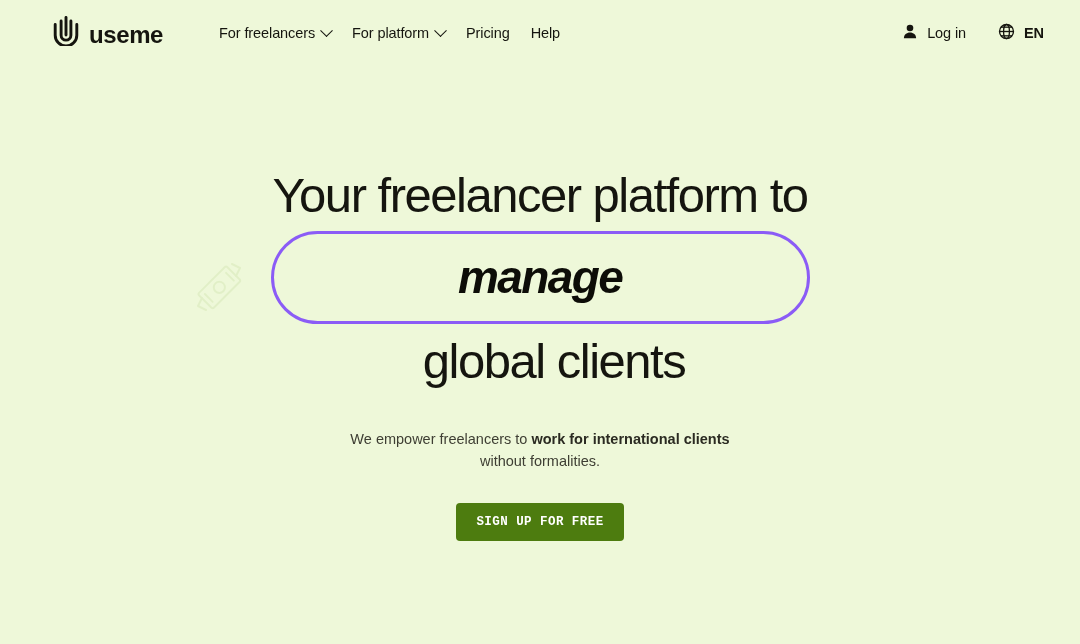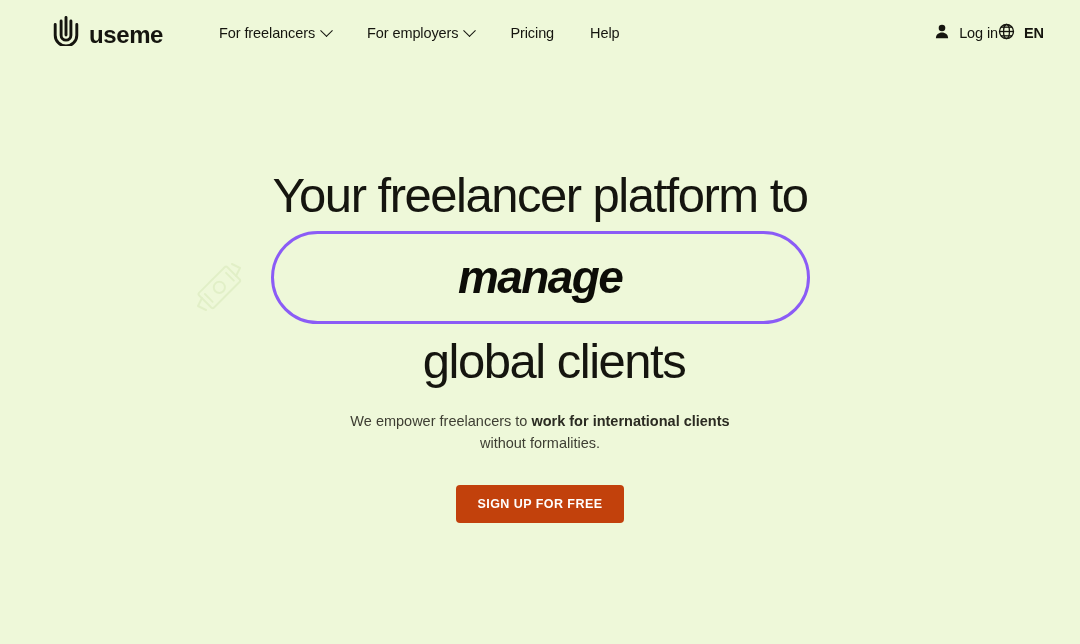--- a/index.html
+++ b/index.html
@@ -40,21 +40,21 @@
     letter-spacing: -0.4px;
     color: #15150f;
     line-height: 1;
     position: relative;
     top: 2px;
   }
 
   .nav {
     display: flex;
     align-items: center;
-    gap: 36px;
+    gap: 21px;
     margin-left: 56px;
   }
   .nav-item {
     display: flex;
     align-items: center;
     gap: 7px;
     font-size: 14.5px;
     font-weight: 400;
     color: #15150f;
     cursor: pointer;
@@ -67,20 +67,21 @@
     height: 9px;
     border-right: 1.6px solid #15150f;
     border-bottom: 1.6px solid #15150f;
     transform: rotate(45deg) translate(-2px,-2px);
   }
 
   .header-right {
     margin-left: auto;
     display: flex;
     align-items: center;
+    gap: 32px;
   }
   .header-action {
     display: flex;
     align-items: center;
     gap: 9px;
     font-size: 14.5px;
     color: #15150f;
     cursor: pointer;
     letter-spacing: -0.1px;
   }
@@ -137,41 +138,41 @@
     margin-top: 12px;
     font-size: 49px;
     font-weight: 400;
     letter-spacing: -1.5px;
     line-height: 1.06;
     color: #15150f;
     padding-left: 28px;
   }
 
   .hero-sub {
-    margin-top: 22px;
+    margin-top: 40px;
     font-size: 14.5px;
     line-height: 1.55;
     color: #3e3e33;
     font-weight: 400;
   }
   .hero-sub b { font-weight: 700; color: #2b2b22; }
 
   .cta-wrap {
     margin-top: 30px;
     display: flex;
     justify-content: center;
   }
   .cta {
-    background: #c2410c;
+    background: #4d7c0f;
     color: #ffffff;
     border: none;
     border-radius: 4px;
     width: 168px;
     height: 38px;
-    font-family: Liberation Sans, sans-serif;
+    font-family: Liberation Mono, monospace;
     font-size: 12.5px;
     font-weight: 700;
     letter-spacing: 0.45px;
     cursor: pointer;
   }
 </style>
 </head>
 <body>
 
 <header class="header">
@@ -186,21 +187,21 @@
     </span>
     <span class="brand-name">useme</span>
   </div>
 
   <nav class="nav">
     <div class="nav-item">
       <span>For freelancers</span>
       <span class="chev"></span>
     </div>
     <div class="nav-item">
-      <span>For employers</span>
+      <span>For platform</span>
       <span class="chev"></span>
     </div>
     <div class="nav-item">
       <span>Pricing</span>
     </div>
     <div class="nav-item">
       <span>Help</span>
     </div>
   </nav>
 

